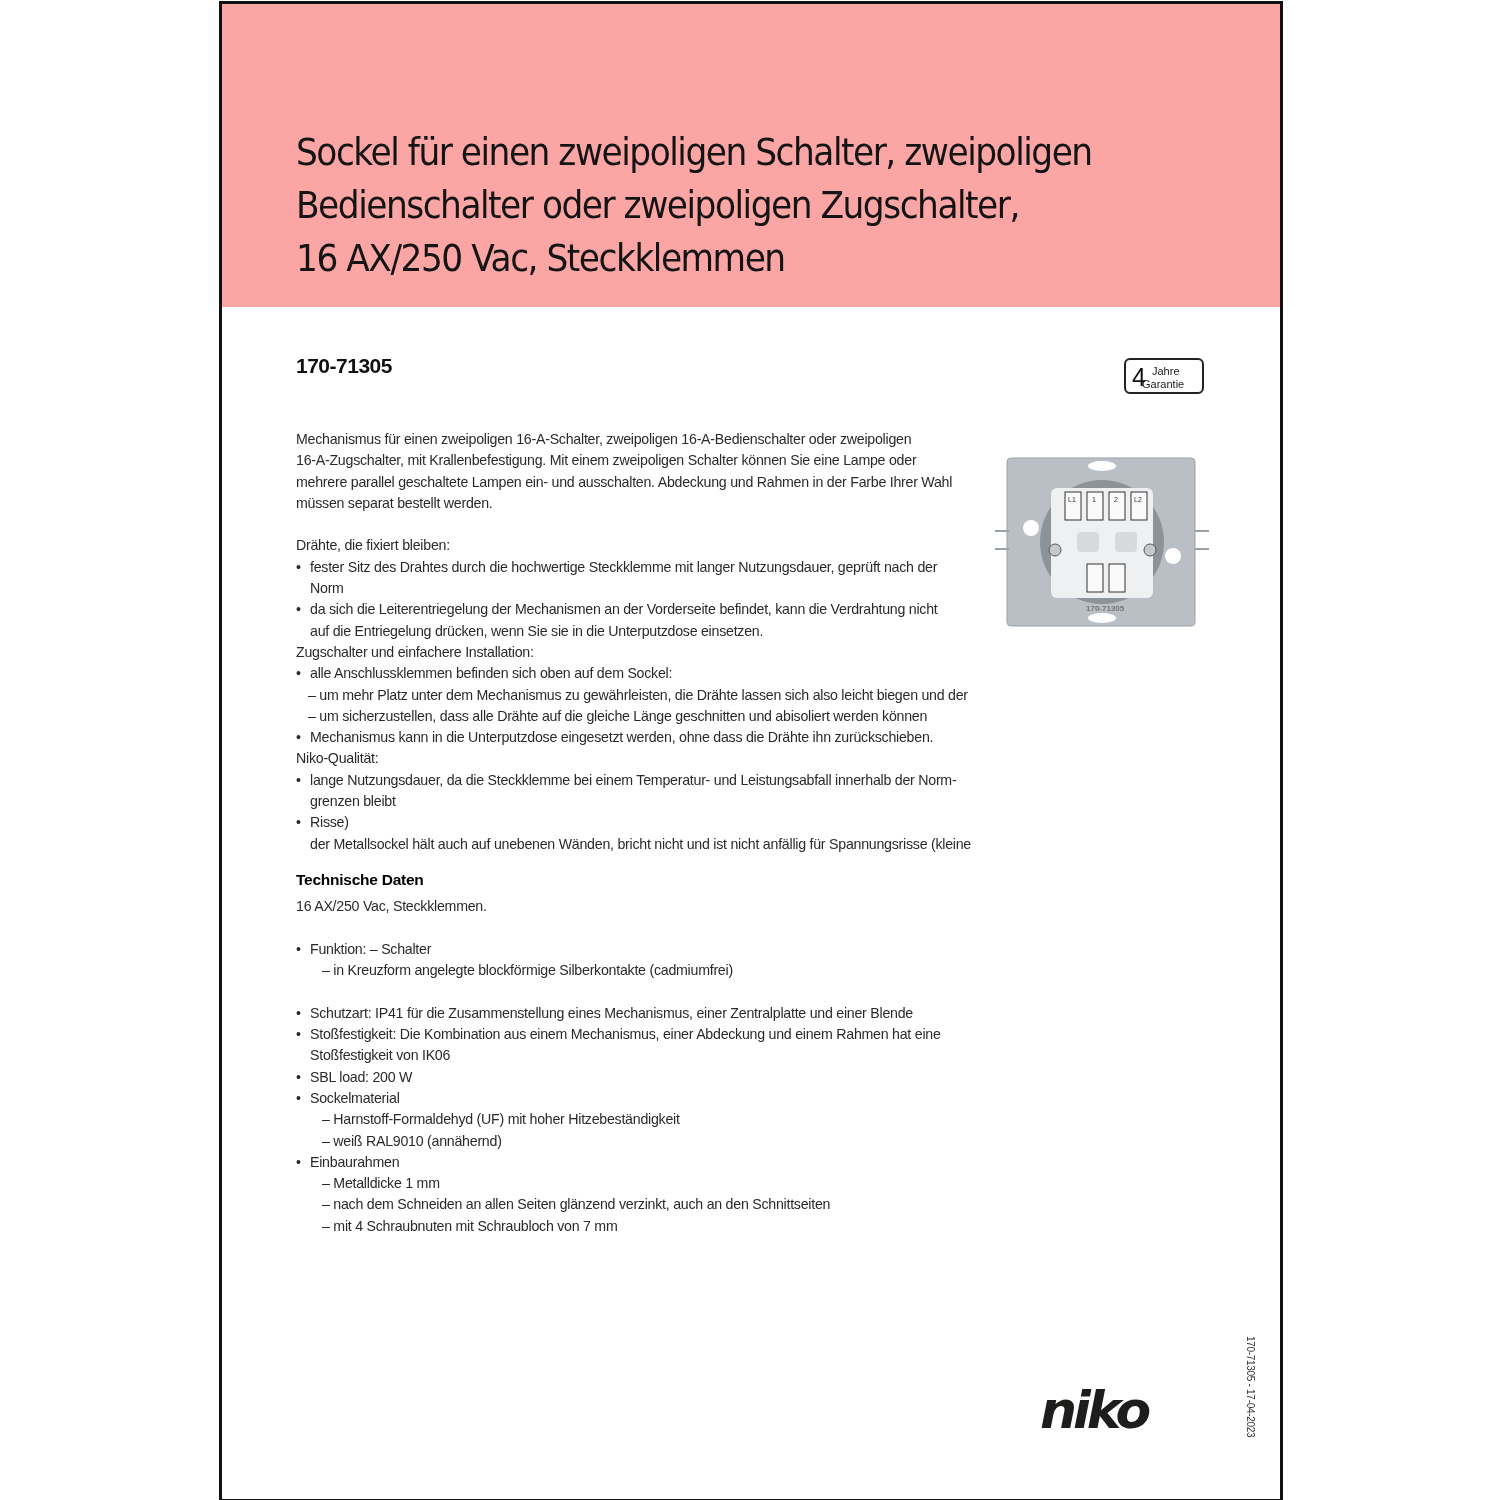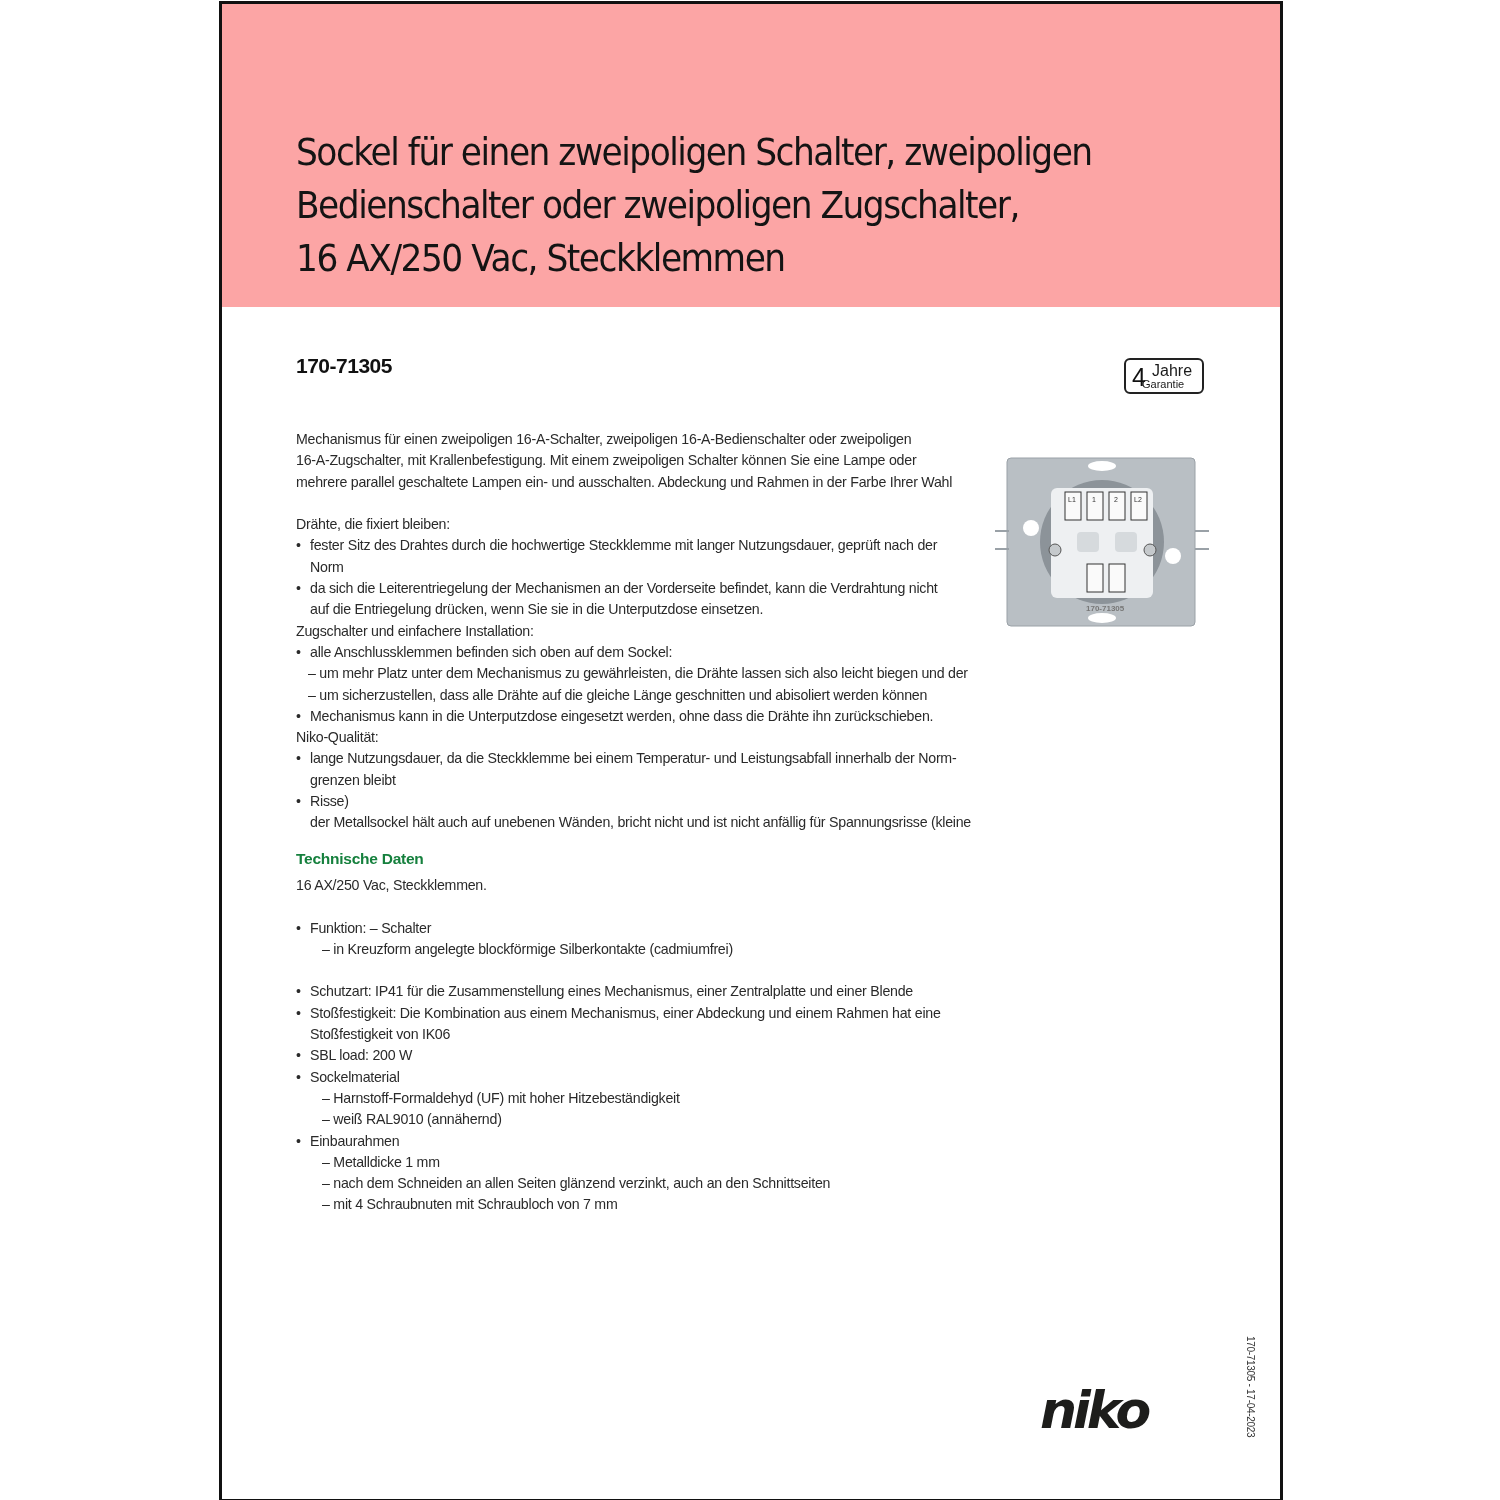--- a/index.html
+++ b/index.html
@@ -4,29 +4,29 @@
 <style>
   html, body { margin:0; padding:0; background:#ffffff; }
   body { width:1500px; height:1500px; position:relative; overflow:hidden; font-family:"Liberation Sans", sans-serif; color:#1a1a1a; }
   .page { position:absolute; left:219px; top:1px; width:1058px; height:1495px; border:3px solid #111; background:#fff; box-sizing:content-box; }
   .header { position:absolute; left:0; top:0; width:1058px; height:303px; background:#fca5a5; }
   .title { position:absolute; left:74px; top:122px; width:950px; font-family:"DejaVu Sans", sans-serif; font-size:37px; line-height:53px; letter-spacing:-1.6px; color:#141414; font-weight:normal; transform:scaleX(0.93); transform-origin:left top; }
   .title div { white-space:nowrap; }
   .article { position:absolute; left:74px; top:350px; font-size:21px; font-weight:bold; letter-spacing:-0.5px; color:#111; }
   .badge { position:absolute; left:902px; top:354px; width:80px; height:36px; border:2px solid #222; border-radius:6px; box-sizing:border-box; }
   .badge .num { position:absolute; left:6px; top:3px; font-size:25px; line-height:28px; color:#111; }
-  .badge .w1 { position:absolute; left:26px; top:5px; font-size:16px; line-height:12px; }
+  .badge .w1 { position:absolute; left:26px; top:5px; font-size:11px; line-height:12px; }
   .badge .w2 { position:absolute; left:16px; top:18px; font-size:11px; line-height:12px; }
   .body { position:absolute; left:74px; top:425px; width:690px; font-size:14.2px; line-height:21.3px; color:#2a2a2a; letter-spacing:-0.25px; }
   .body p { margin:0; }
   .gap { height:21.3px; }
   .li { position:relative; padding-left:14px; }
   .li::before { content:"•"; position:absolute; left:0; top:0; }
   .dash { padding-left:12px; text-indent:-0px; }
-  .h2 { font-weight:bold; font-size:15.5px; color:#15803d; margin:0; }
+  .h2 { font-weight:bold; font-size:15.5px; color:#000000; margin:0; }
   .product { position:absolute; left:773px; top:448px; width:214px; height:180px; }
   .logo { position:absolute; left:818px; top:1373px; font-family:"DejaVu Sans", sans-serif; font-size:52px; font-weight:bold; font-style:italic; letter-spacing:-4px; color:#1d1d1b; line-height:66px; }
   .side { position:absolute; left:1023px; top:1332px; font-size:10px; color:#333; writing-mode:vertical-rl; white-space:nowrap; letter-spacing:-0.3px; }
 </style>
 </head>
 <body>
 
 <div class="page">
   <div class="header">
     <div class="title">
@@ -73,20 +73,21 @@
     <text x="97" y="50" font-size="7" fill="#333" font-family="Liberation Sans, sans-serif">1</text>
     <text x="119" y="50" font-size="7" fill="#333" font-family="Liberation Sans, sans-serif">2</text>
     <text x="139" y="50" font-size="7" fill="#333" font-family="Liberation Sans, sans-serif">L2</text>
     <text x="91" y="159" font-size="8" font-weight="bold" fill="#777" font-family="Liberation Sans, sans-serif">170-71305</text>
   </svg>
 
   <div class="body">
     <p>Mechanismus für einen zweipoligen 16-A-Schalter, zweipoligen 16-A-Bedienschalter oder zweipoligen</p>
     <p>16-A-Zugschalter, mit Krallenbefestigung. Mit einem zweipoligen Schalter können Sie eine Lampe oder</p>
     <p>mehrere parallel geschaltete Lampen ein- und ausschalten. Abdeckung und Rahmen in der Farbe Ihrer Wahl</p>
+    <p>müssen separat bestellt werden.</p>
     <div class="gap"></div>
     <p>Drähte, die fixiert bleiben:</p>
     <div class="li">
       <div>fester Sitz des Drahtes durch die hochwertige Steckklemme mit langer Nutzungsdauer, geprüft nach der</div>
       <div>Norm</div>
     </div>
     <div class="li">
       <div>da sich die Leiterentriegelung der Mechanismen an der Vorderseite befindet, kann die Verdrahtung nicht</div>
       <div>auf die Entriegelung drücken, wenn Sie sie in die Unterputzdose einsetzen.</div>
     </div>

